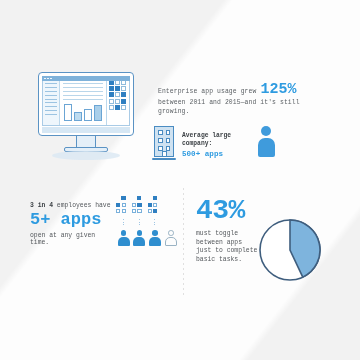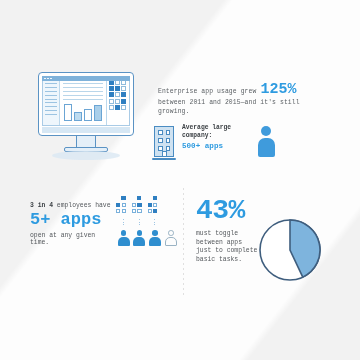--- a/index.html
+++ b/index.html
@@ -81,21 +81,21 @@
   .small-text{font-size:6.4px;color:#5a5f63;line-height:9px;letter-spacing:.1px;}
   .bold-in{font-weight:bold;color:#3a3f43;}
   .big-blue{color:#2e9be0;font-weight:bold;}
 
   #stat-growth{left:158px;top:82px;width:175px;}
   #stat-growth .row1{display:flex;align-items:baseline;gap:4px;}
   #stat-growth .pct{font-size:15px;line-height:15px;}
   #stat-growth .row2{margin-top:1px;}
 
   
-  #stat-company{left:152px;top:124px;width:80px;display:flex;align-items:flex-start;gap:6px;}
+  #stat-company{left:152px;top:124px;width:80px;display:flex;align-items:flex-end;gap:6px;}
   #stat-employee{left:256px;top:124px;width:90px;display:flex;align-items:center;gap:6px;}
   .bldg{position:relative;width:24px;height:36px;flex:0 0 24px;}
   .bldg .shell{position:absolute;left:2px;top:2px;width:20px;height:31px;
     background:#cfe2f1;border:1.5px solid #4a8cc2;box-sizing:border-box;}
   .bldg .base{position:absolute;left:0;bottom:0;width:24px;height:2.5px;background:#4a8cc2;border-radius:1px;}
   .bldg .win{position:absolute;width:4.5px;height:4.5px;background:#fff;border:1px solid #4a8cc2;box-sizing:border-box;}
   .bldg .door{position:absolute;left:9.5px;bottom:3px;width:5px;height:6px;background:#fff;border:1px solid #4a8cc2;box-sizing:border-box;}
   .person-icon{position:relative;width:20px;height:34px;flex:0 0 20px;}
   .person-icon .head{position:absolute;left:5px;top:2px;width:10px;height:10px;border-radius:50%;background:#3f9bdc;}
   .person-icon .body{position:absolute;left:1.5px;top:14px;width:17px;height:19px;background:#3f9bdc;

